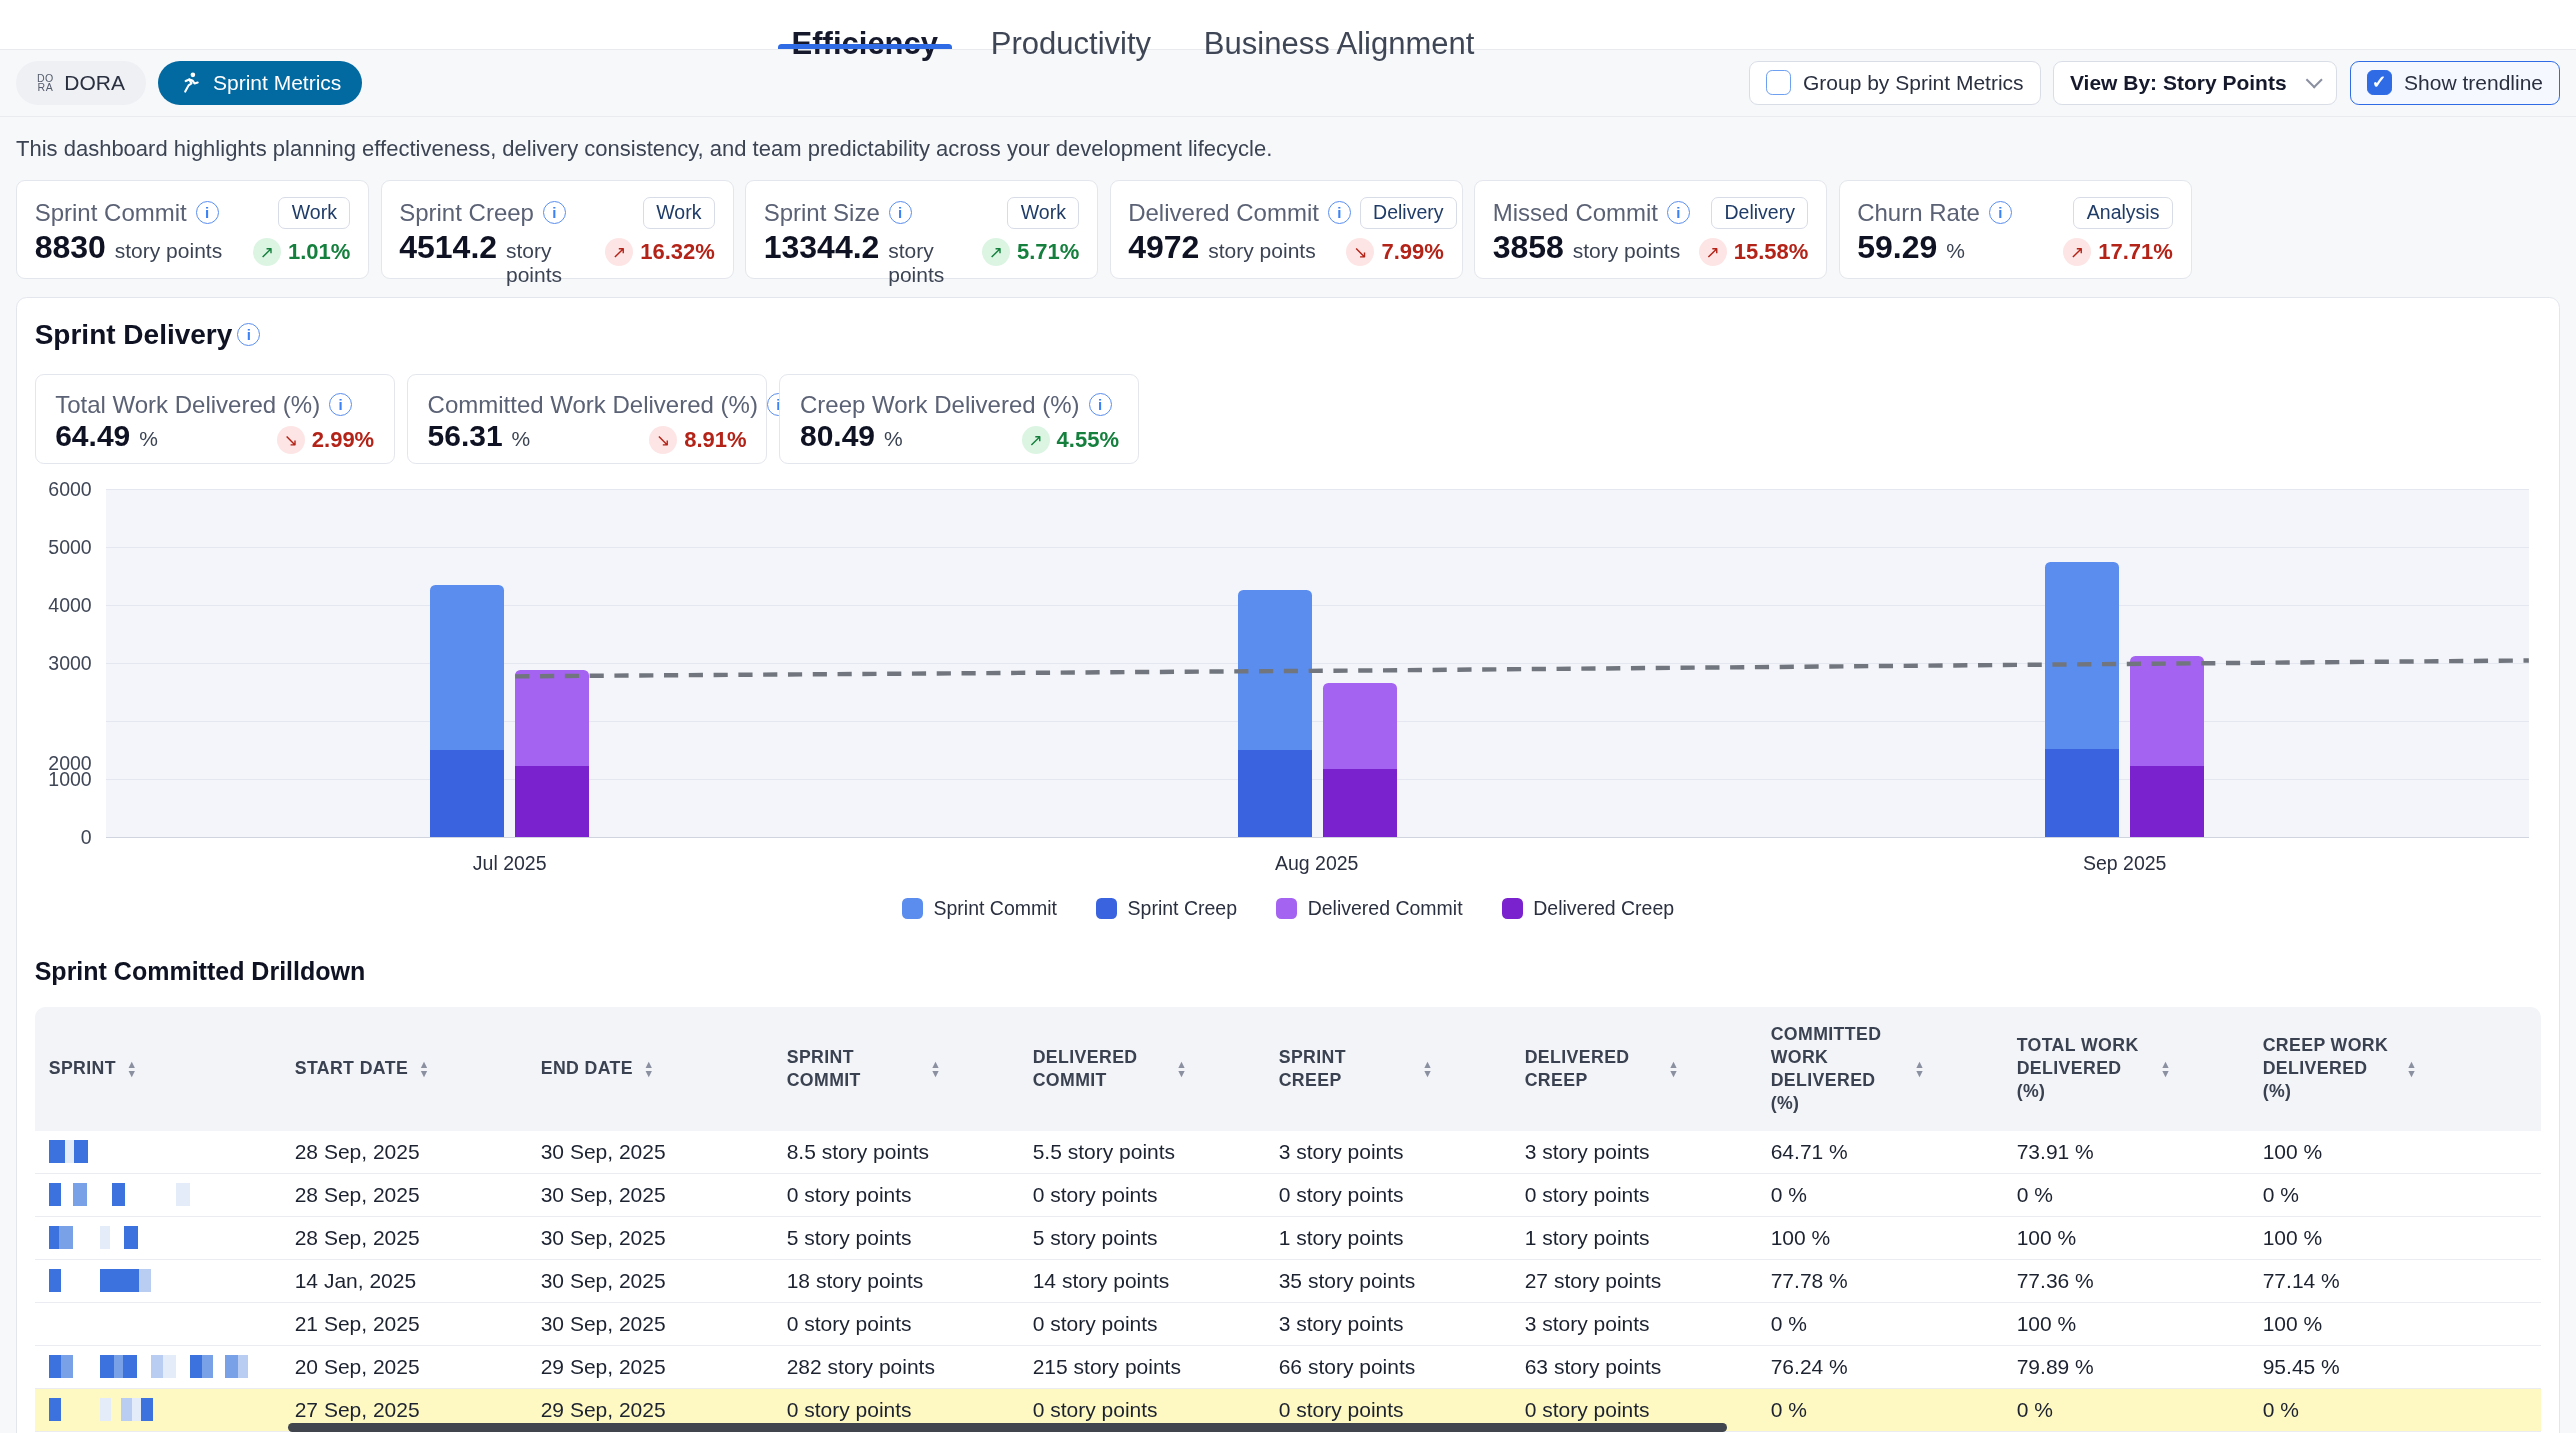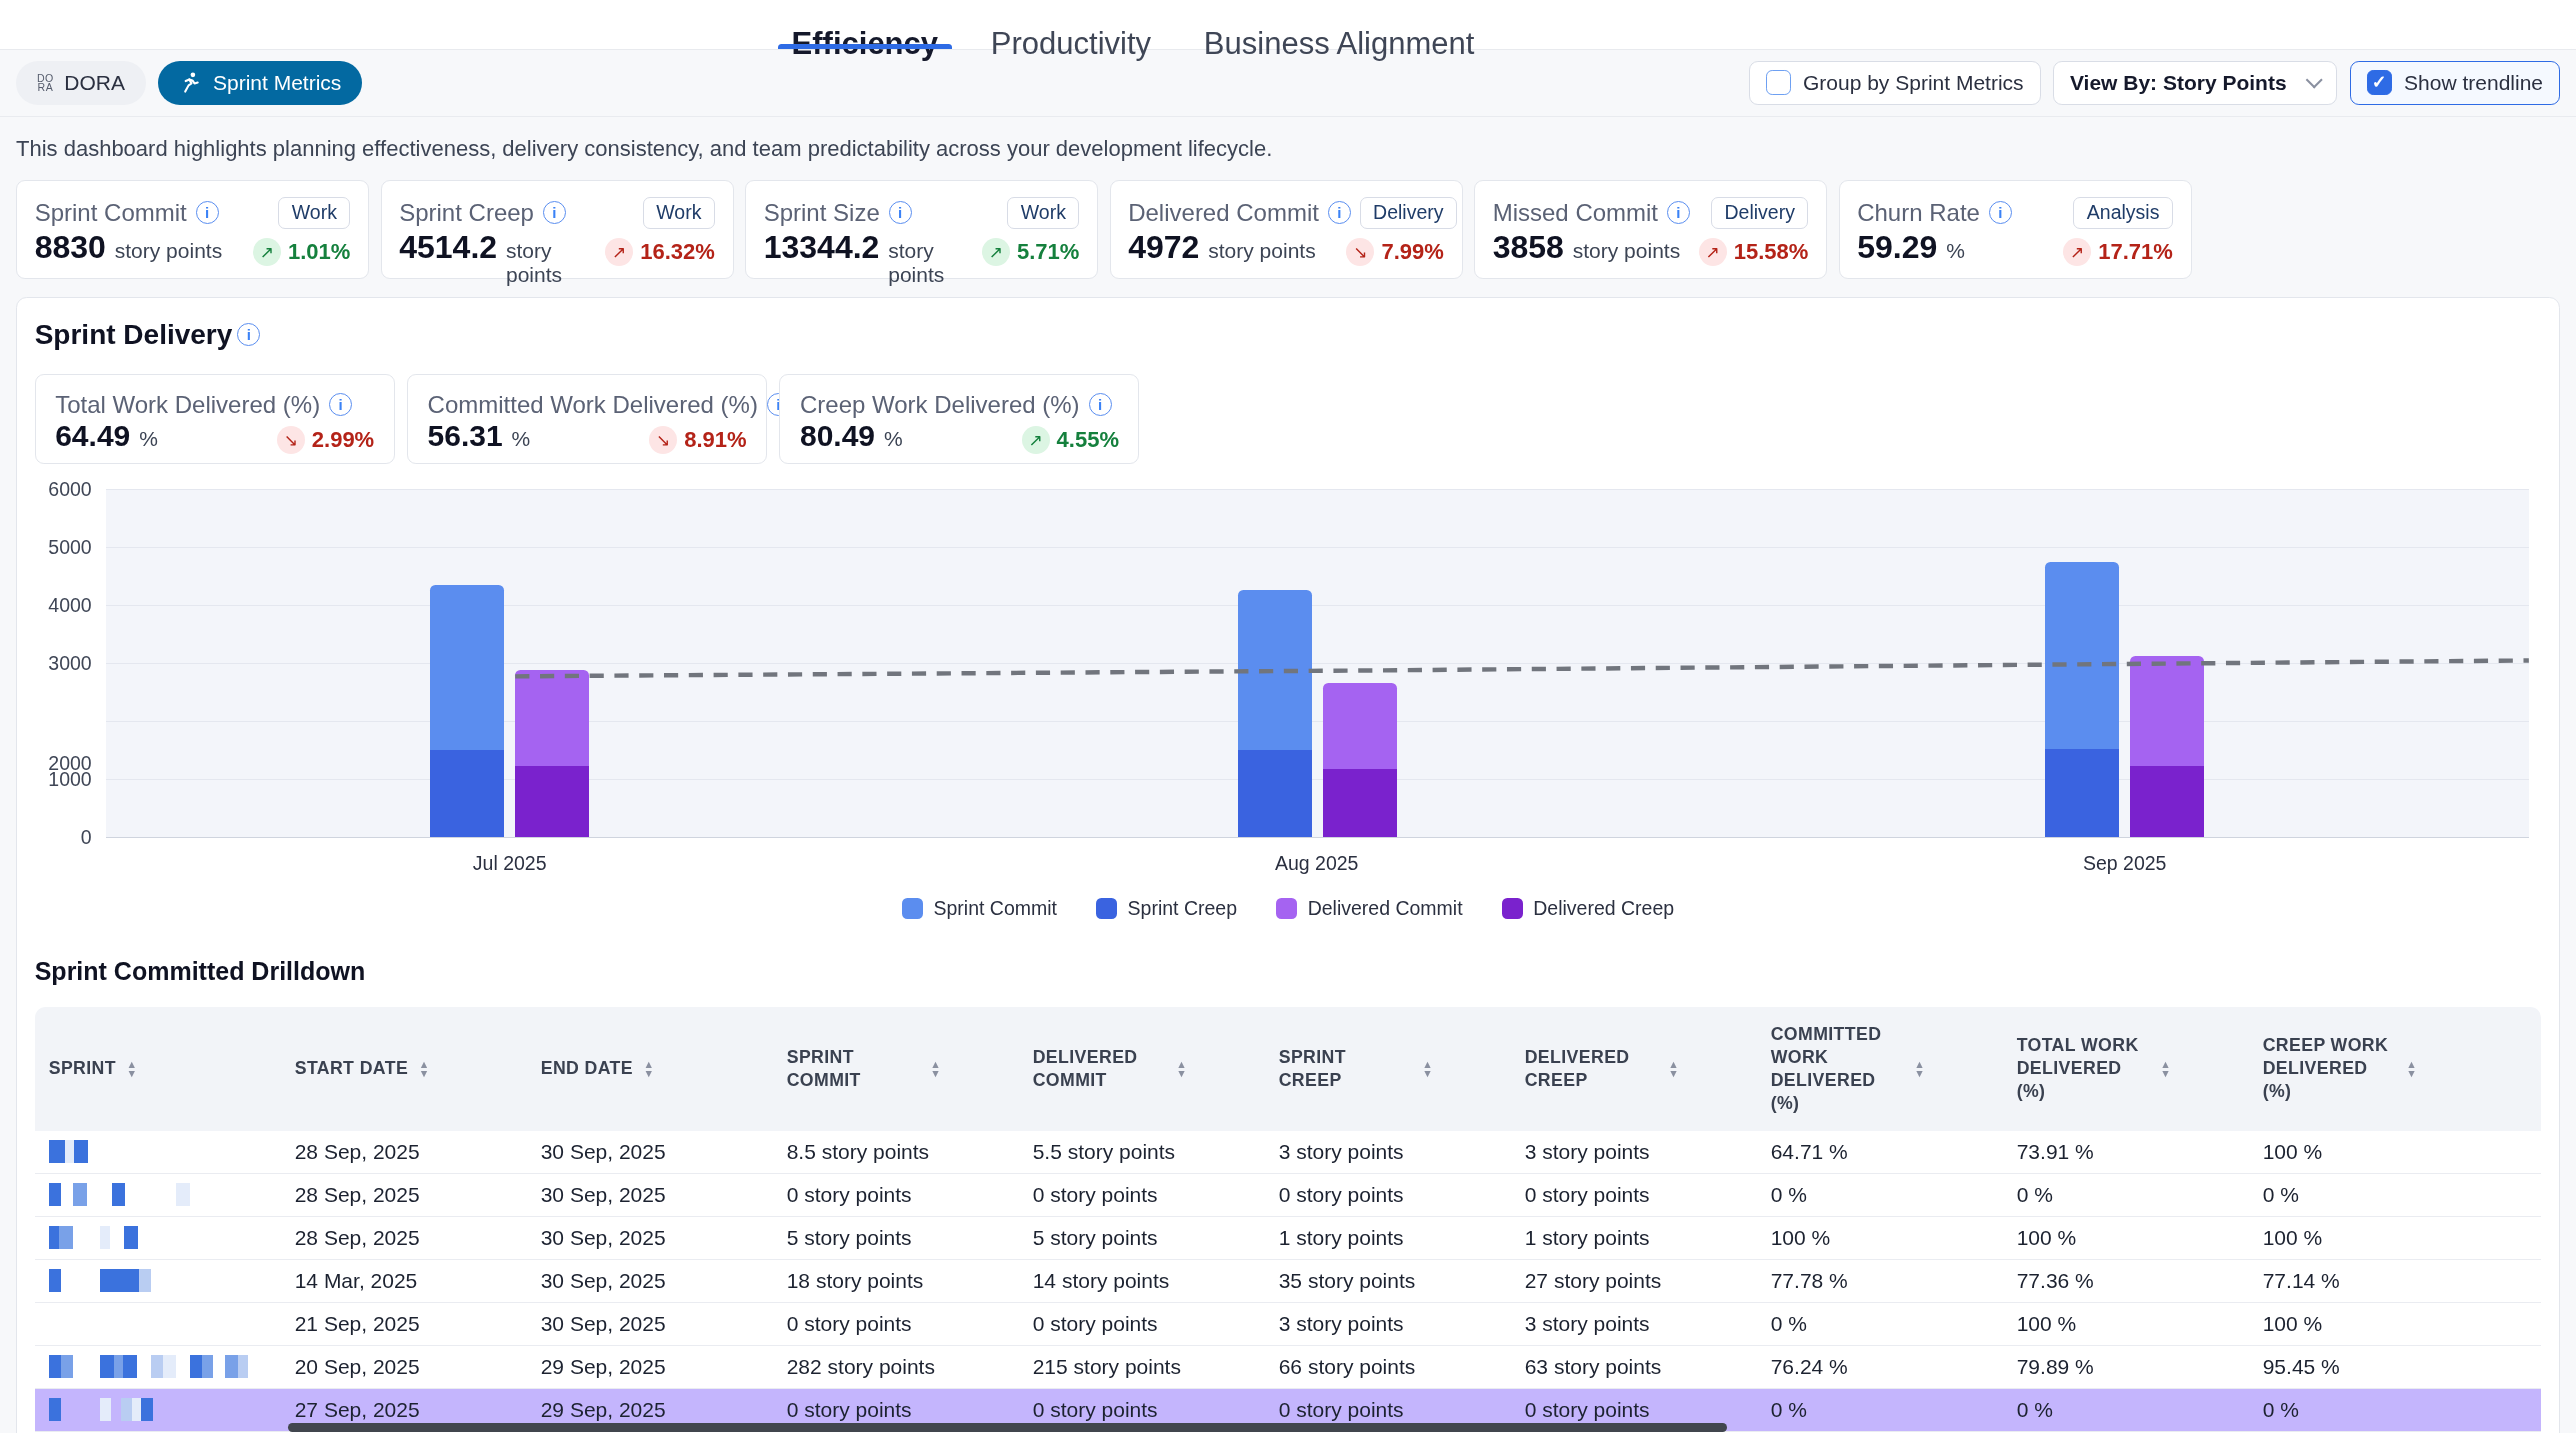--- a/index.html
+++ b/index.html
@@ -149,21 +149,21 @@
   }
   .th-label {
     font-size: 17.7px; font-weight: bold; text-transform: uppercase; color: #3a4150;
     letter-spacing: 0.4px; line-height: 1.3; max-width: 133px;
   }
   .sort { display: flex; flex-direction: column; line-height: 0.8; color: #8a90a0; font-size: 10.6px; }
   .trow {
     display: flex; align-items: center; height: 43px; border-bottom: 0.9px solid #eaecf1;
     background: #fff; cursor: pointer;
   }
-  .trow:last-child { background: #c4b5fd; }
+  .trow:last-child { background: #fef9c3; }
   .td { width: 246px; min-width: 246px; padding-left: 14px; font-size: 21px; color: #1c2230; white-space: nowrap; }
   .blocks { display: flex; align-items: center; height: 23px; }
   .blk { height: 23px; }
   .blk.dark { background: #3b72dd; }
   .blk.mid { background: #79a1e8; }
   .blk.light { background: #b9cdf2; }
   .blk.faint { background: #e4ecfa; }
   .blk.gap { background: transparent; }
   
   .h-scrollbar {
@@ -533,21 +533,21 @@
         </div>
         <div class="trow">
           <div class="td">
             <span class="blocks">
               <span class="blk dark" style="width: 12.4px;"></span>
               <span class="blk gap" style="width: 39px;"></span>
               <span class="blk dark" style="width: 39px;"></span>
               <span class="blk light" style="width: 12.4px;"></span>
             </span>
           </div>
-          <div class="td">14 Mar, 2025</div>
+          <div class="td">14 Jan, 2025</div>
           <div class="td">30 Sep, 2025</div>
           <div class="td">18 story points</div>
           <div class="td">14 story points</div>
           <div class="td">35 story points</div>
           <div class="td">27 story points</div>
           <div class="td">77.78 %</div>
           <div class="td">77.36 %</div>
           <div class="td">77.14 %</div>
         </div>
         <div class="trow">

